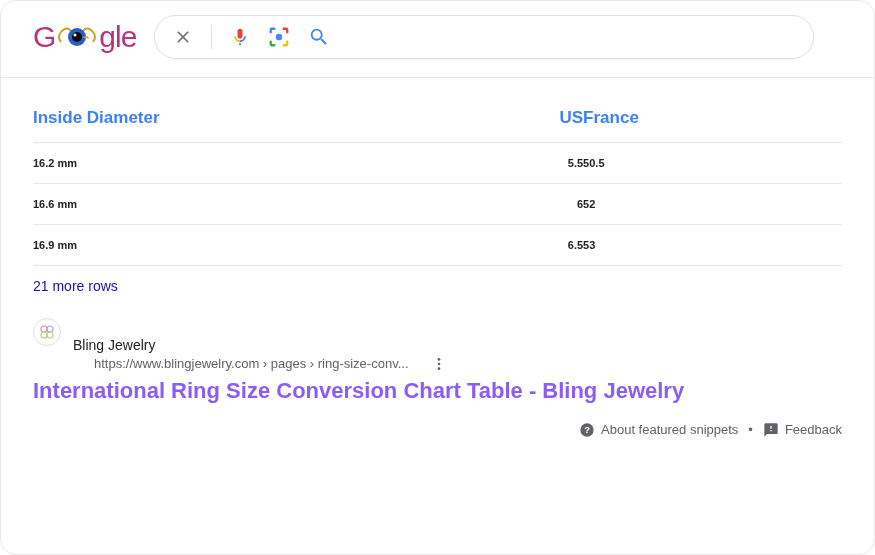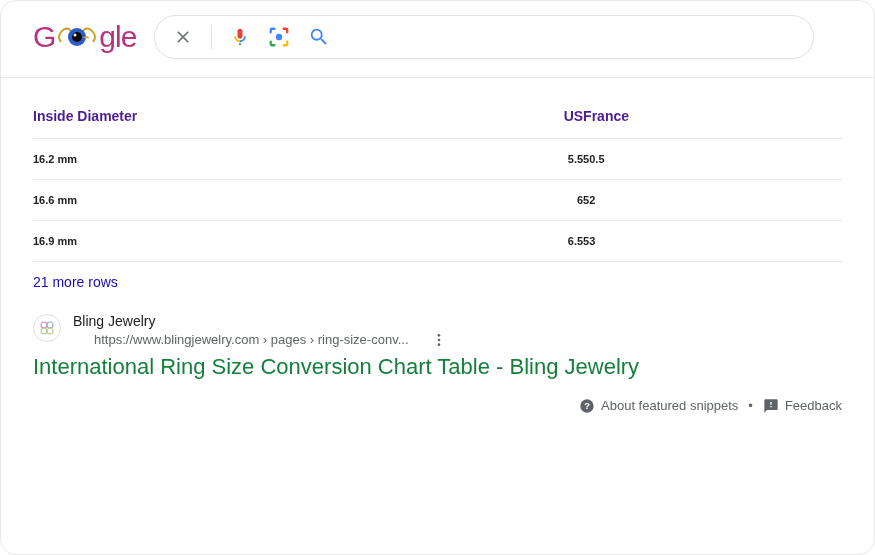--- a/index.html
+++ b/index.html
@@ -76,23 +76,23 @@
     .results {
       padding: 22px 32px 0 32px;
     }
     table {
       width: 100%;
       border-collapse: collapse;
       margin-bottom: 12px;
     }
     th {
       text-align: left;
-      font-size: 14px;
+      font-size: 17px;
       font-weight: 700;
-      color: #4c1d95;
+      color: #3b82f6;
       padding: 8px 0 14px 0;
       border-bottom: 1px solid #e8e8e8;
     }
     td {
       font-size: 11px;
       font-weight: 600;
       color: #202124;
       padding: 14px 0;
       border-bottom: 1px solid #e8e8e8;
     }
@@ -116,40 +116,40 @@
       height: 28px;
       border: 1px solid #e0e0e0;
       border-radius: 50%;
       display: flex;
       align-items: center;
       justify-content: center;
       background: #fff;
       flex-shrink: 0;
       margin-top: 2px;
     }
-    .source-text { flex: 1; }
+    .source-text { flex: 1; margin-top: 20px; }
     .site-name {
       font-size: 14px;
       color: #202124;
       line-height: 1.4;
     }
     .url-line {
       display: flex;
       align-items: center;
       gap: 22px;
       padding-left: 21px;
     }
     .breadcrumb {
       font-size: 13px;
       color: #5f6368;
     }
     .result-title {
-      color: #15803d;
+      color: #8b5cf6;
       font-size: 22px;
-      font-weight: 400;
+      font-weight: 700;
       margin-top: 4px;
       cursor: pointer;
     }
     .footer-actions {
       display: flex;
       justify-content: flex-end;
       align-items: center;
       gap: 10px;
       margin-top: 18px;
       font-size: 13px;

